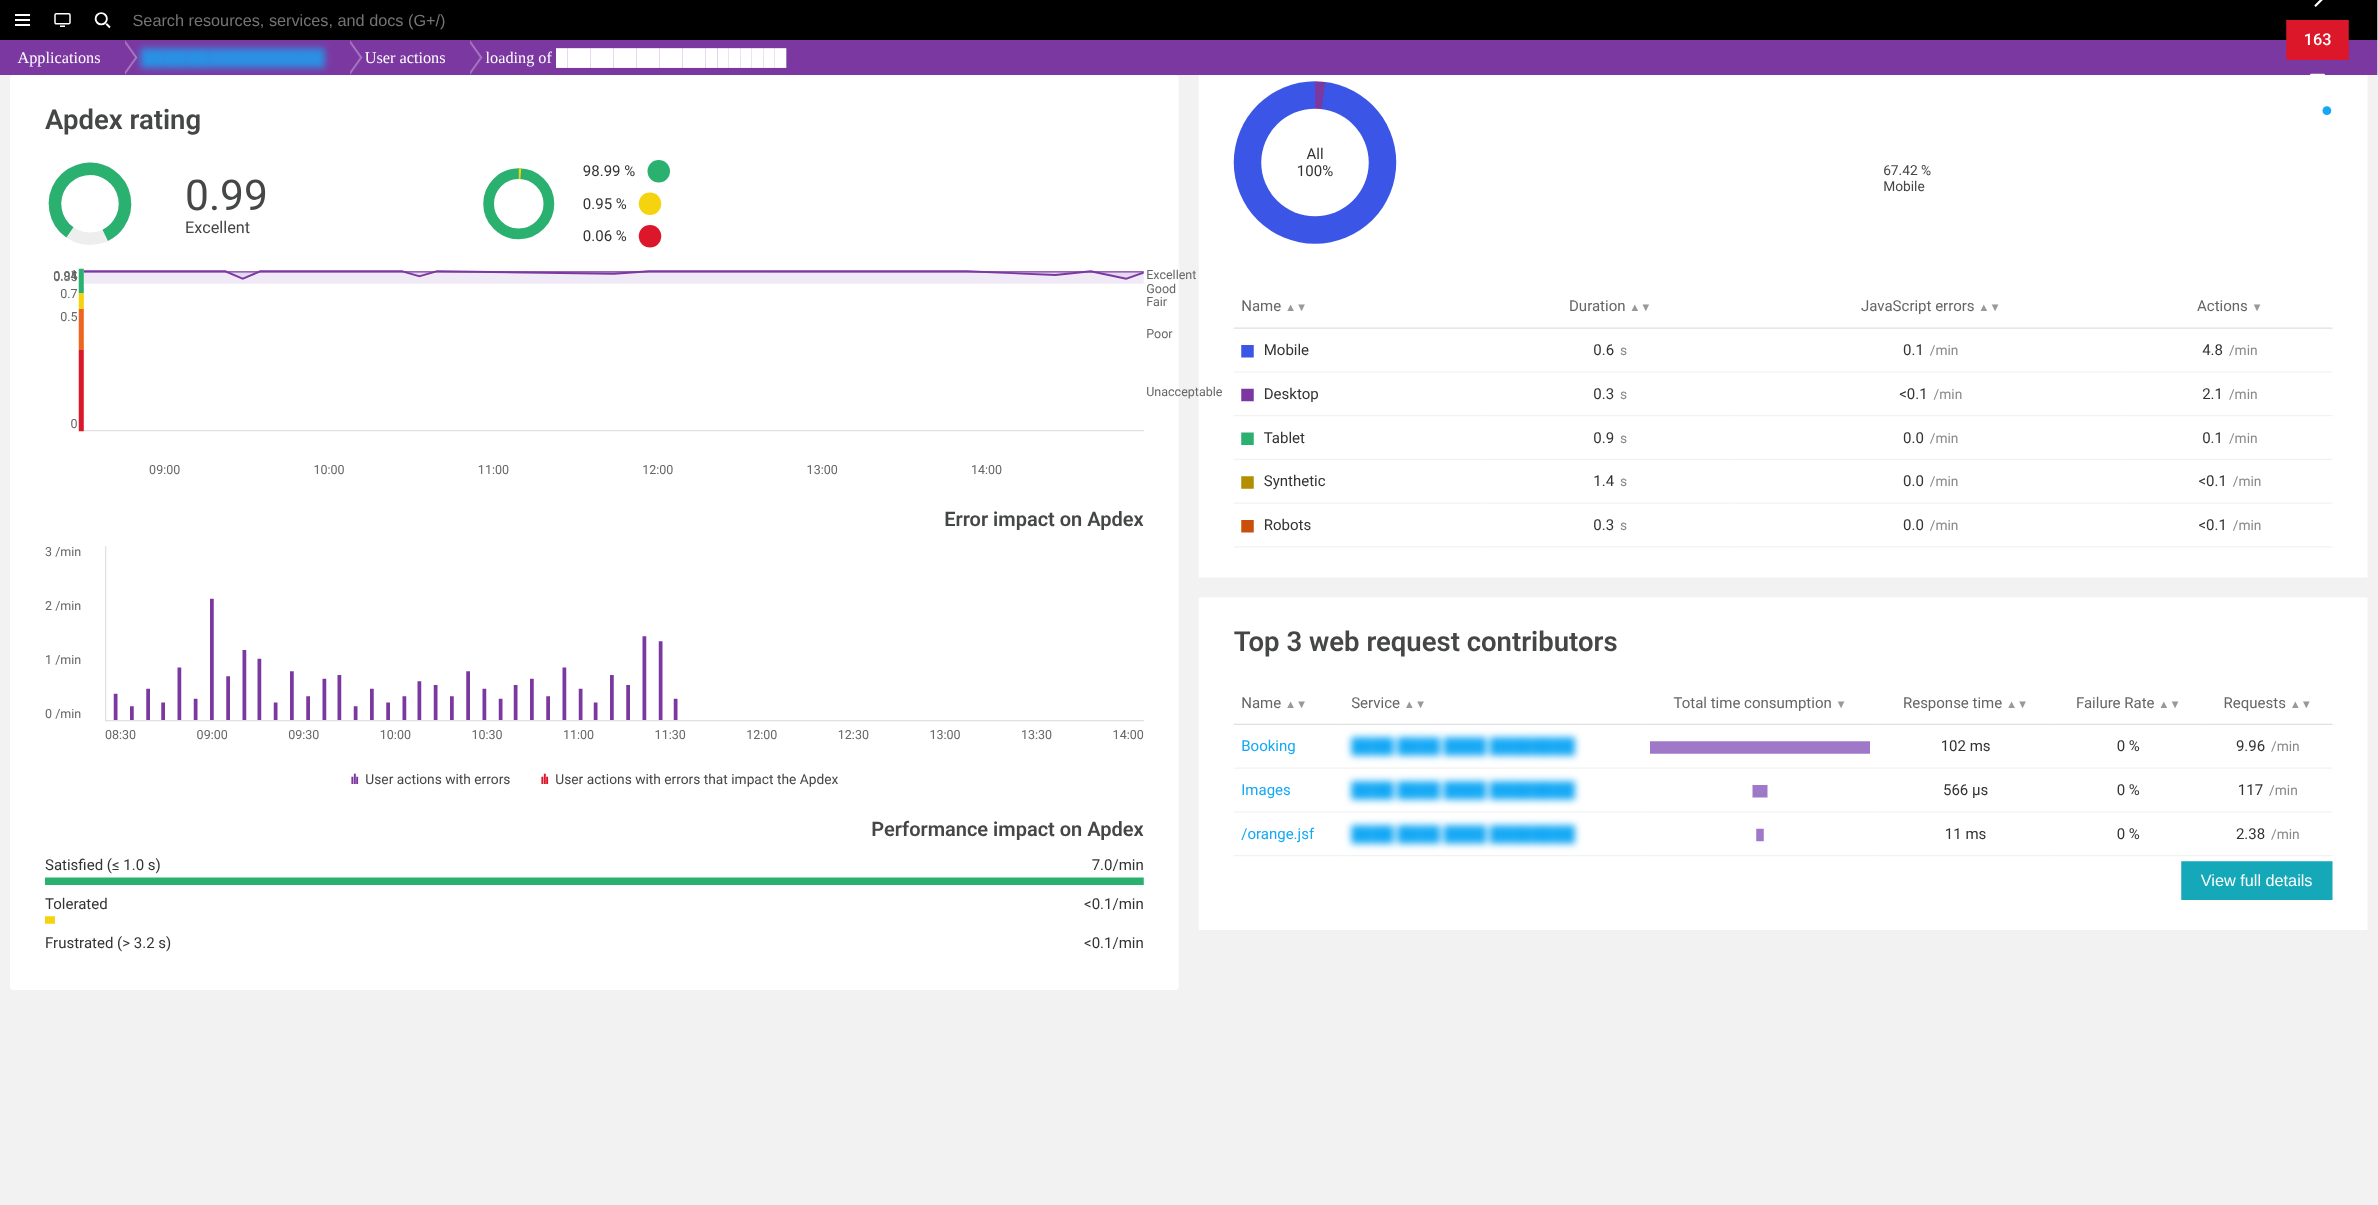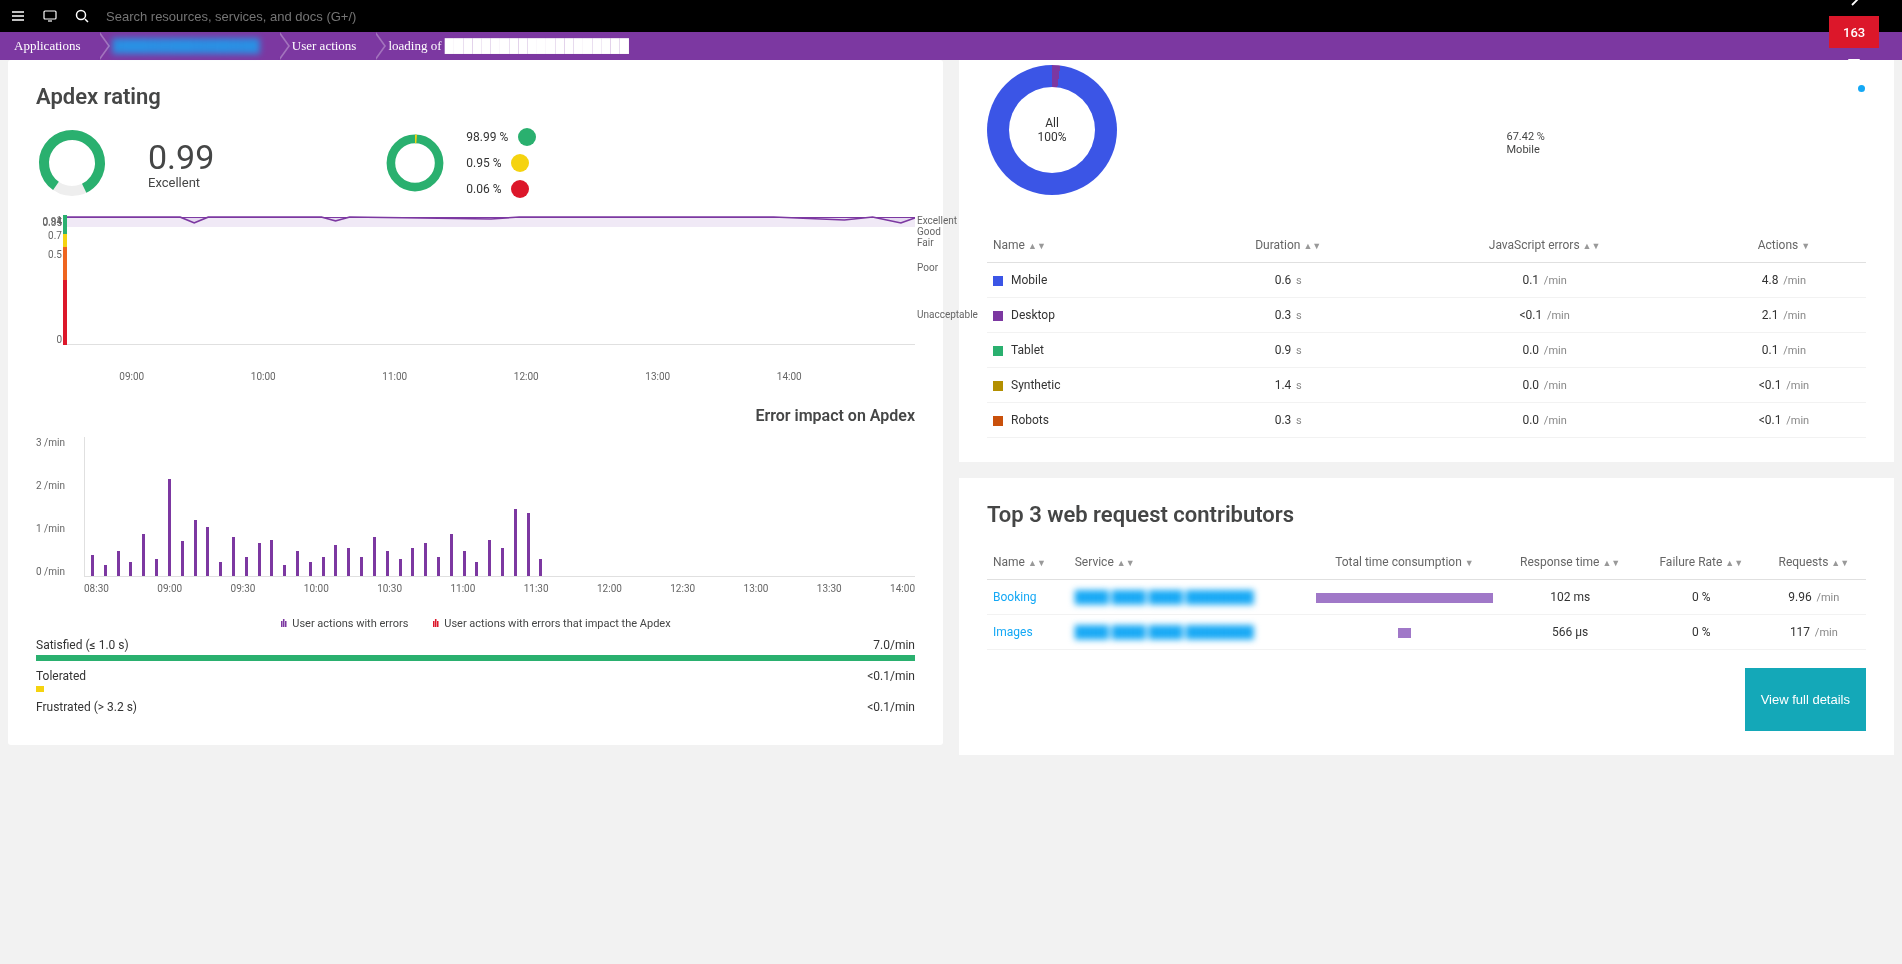--- a/index.html
+++ b/index.html
@@ -78,21 +78,21 @@
 table.data th.r, table.data td.r { text-align: center; }
 table.data td { padding: 10px 6px; border-bottom: 1px solid #f2f2f2; }
 .swatch { display: inline-block; width: 10px; height: 10px; margin-right: 8px; vertical-align: middle; }
 .unit { color: #888; font-size: 11px; margin-left: 2px; }
 .sort-ic { font-size: 9px; color: #999; margin-left: 3px; }
 
 .link { color: #14a8f5; cursor: pointer; }
 .blur { filter: blur(3px); color: #14a8f5; }
 .consump-bar { height: 10px; background: #a078c8; display: inline-block; vertical-align: middle; }
 
-.btn-teal { background: #14a8b8; color: #fff; border: none; padding: 24px 16px; font-size: 13px; cursor: pointer; float: right; margin-top: 18px; }
+.btn-teal { background: #14a8b8; color: #fff; border: none; padding: 8px 16px; font-size: 13px; cursor: pointer; float: right; margin-top: 4px; }
 .clearfix::after { content: ""; display: table; clear: both; }
 </style>
 </head>
 <body>
 
 <div class="topbar">
   <div class="left">
     <span class="menu-icon">
       <svg width="16" height="16" viewBox="0 0 16 16">
           <path d="M2 4h12M2 8h12M2 12h12" stroke="#fff" stroke-width="1.5"></path>
@@ -290,20 +290,21 @@
         <span class="lchip">
             <span class="bars">ılı</span>
             <span>User actions with errors</span>
           </span>
         <span class="lchip">
             <span class="bars red">ılı</span>
             <span>User actions with errors that impact the Apdex</span>
           </span>
       </div>
 
+      <h3 class="section-title">Performance impact on Apdex</h3>
       <div>
         <div class="perf-row">
             <span>Satisfied (≤ 1.0 s)</span>
             <span>7.0/min</span>
           </div>
         <div class="perf-bar"></div>
       </div>
       <div>
         <div class="perf-row">
             <span>Tolerated</span>
@@ -403,18 +404,26 @@
     <td class="r">9.96<span class="unit"> /min</span></td>
             </tr>
             <tr>
               <td><span class="link">Images</span></td>
     <td><span class="blur">████ ████ ████ ████████</span></td>
     <td class="r"><span class="consump-bar" style="width:7%;min-width:6px"></span></td>
     <td class="r">566 µs</td>
     <td class="r">0 %</td>
     <td class="r">117<span class="unit"> /min</span></td>
             </tr>
+            <tr>
+              <td><span class="link">/orange.jsf</span></td>
+    <td><span class="blur">████ ████ ████ ████████</span></td>
+    <td class="r"><span class="consump-bar" style="width:3%;min-width:6px"></span></td>
+    <td class="r">11 ms</td>
+    <td class="r">0 %</td>
+    <td class="r">2.38<span class="unit"> /min</span></td>
+            </tr>
           </tbody>
       </table>
       <button class="btn-teal">View full details</button>
     </div>
   </div>
 </div>
 
 </body></html>

